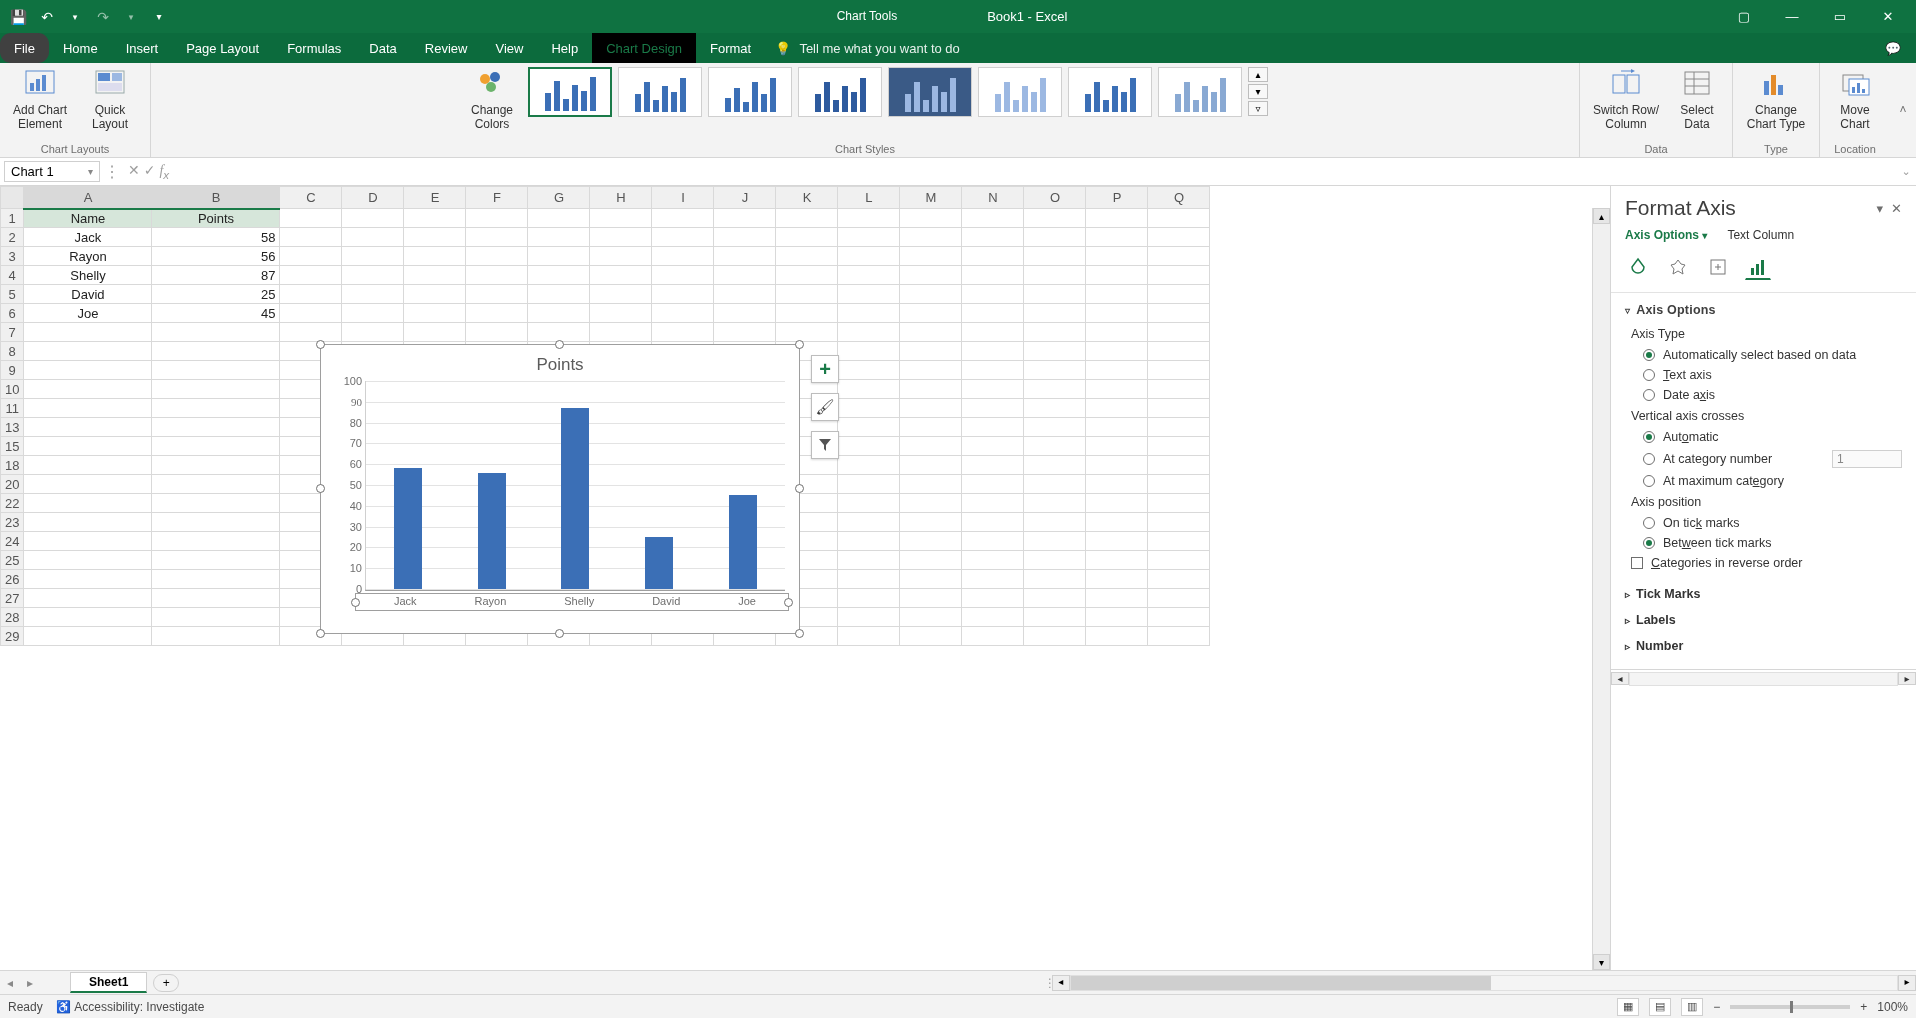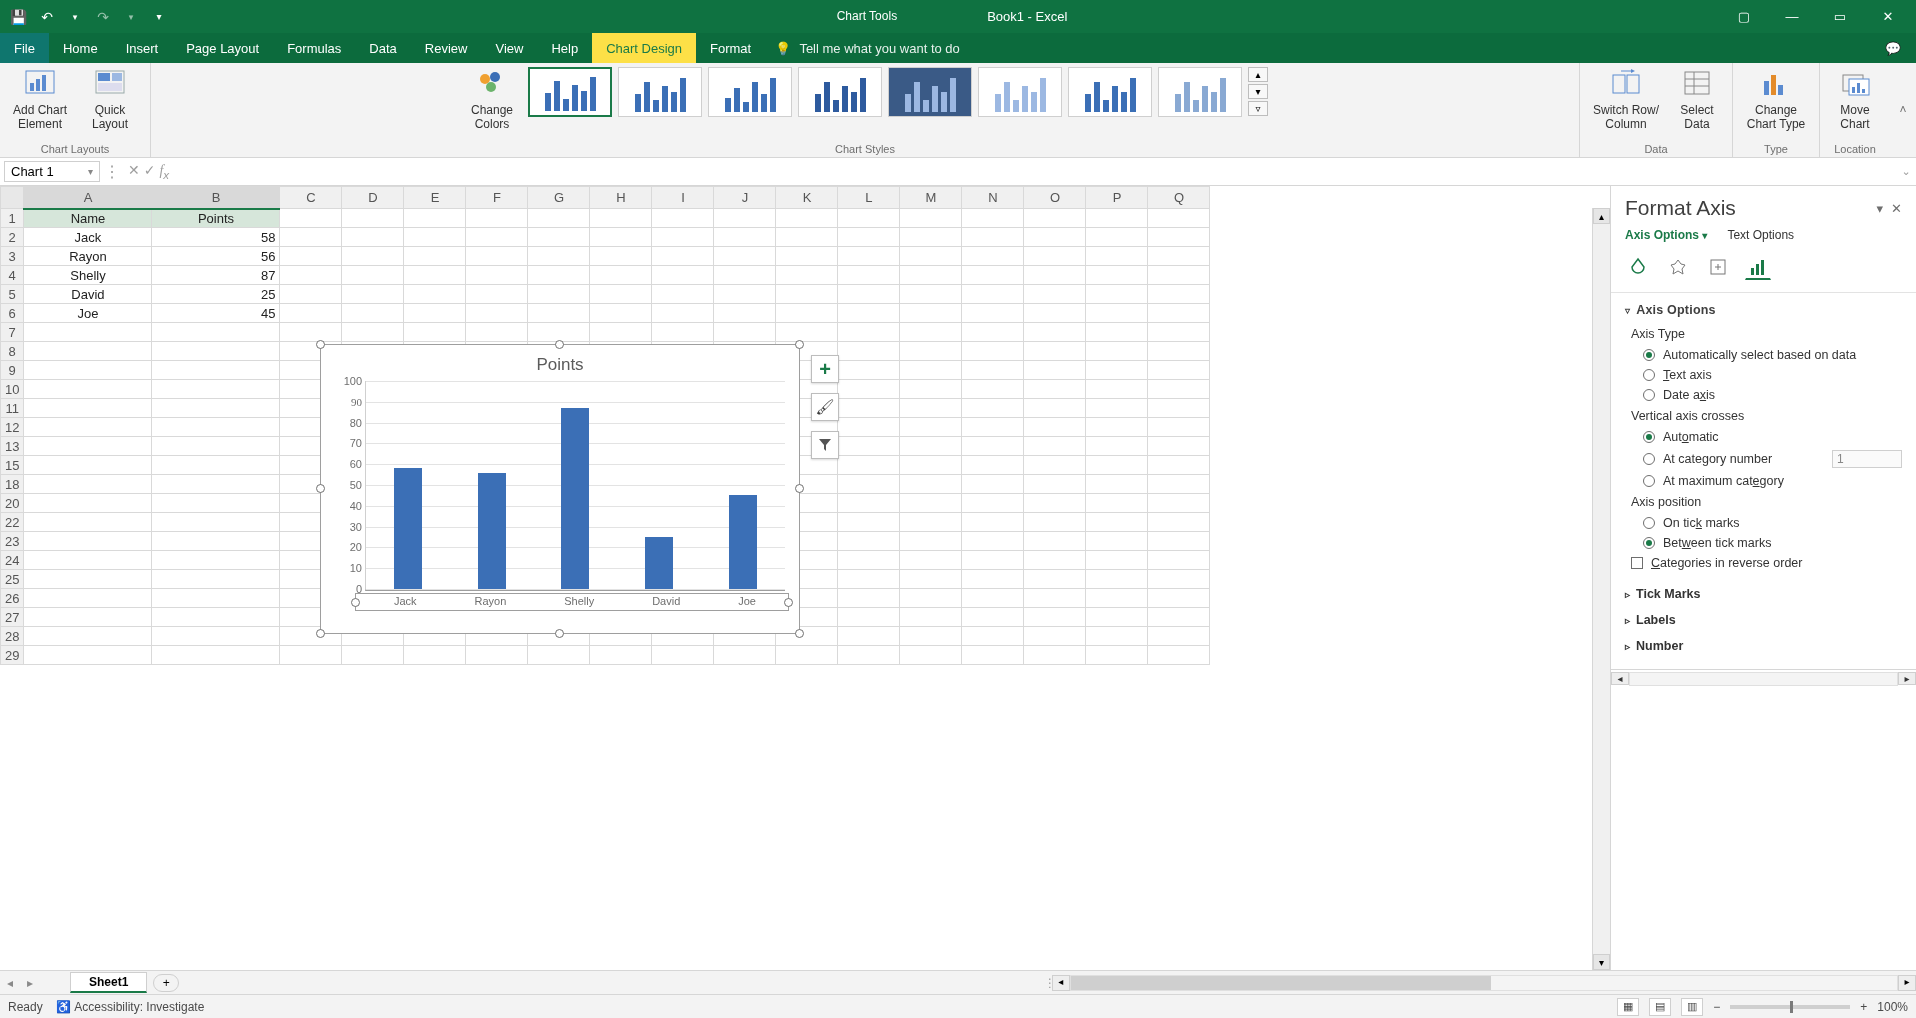--- a/index.html
+++ b/index.html
@@ -11,22 +11,22 @@
 .qat span { display:inline-flex; align-items:center; justify-content:center; width:22px; height:22px; font-size:14px; }
 .titlebar .spacer { flex: 1; }
 .tool-tab { height: 33px; padding: 0 50px; background: #0f7241; display:flex; align-items:center; font-size:12px; border-bottom: 2px solid #0f7241; }
 .doc-title { padding: 0 40px; }
 .win-controls { display:flex; gap:4px; padding: 0 6px; }
 .win-controls span { width: 44px; height: 33px; display:flex; align-items:center; justify-content:center; font-size:13px; }
 
 
 .ribbon-tabs { height: 30px; background: #0c6b3d; display: flex; align-items: stretch; color: #fff; font-size: 13px; }
 .ribbon-tabs .tab { padding: 0 14px; display: flex; align-items:center; cursor:pointer; }
-.ribbon-tabs .tab.file { background: #0f766e; }
-.ribbon-tabs .tab.active { background: #fde047; color: #1a7a48; }
+.ribbon-tabs .tab.file { background: #404040; border-radius: 11px; }
+.ribbon-tabs .tab.active { background: #000000; color: #1a7a48; }
 .ribbon-tabs .tell { display:flex; align-items:center; gap:8px; padding:0 10px; opacity:.9; }
 .ribbon-tabs .rightbox { margin-left:auto; display:flex; align-items:center; padding:0 14px; }
 
 
 .ribbon { height: 95px; background: #f3f3f3; border-bottom: 1px solid #d6d6d6; display:flex; }
 .rgroup { border-right: 1px solid #d6d6d6; display:flex; flex-direction:column; align-items:center; padding: 4px 10px 2px; }
 .rgroup .row { display:flex; gap:10px; align-items:flex-start; flex:1; }
 .rgroup .lbl { font-size: 11px; color: #6e6e6e; padding-top: 2px; }
 .bigbtn { display:flex; flex-direction:column; align-items:center; gap:4px; font-size:12px; color:#333; text-align:center; width: 60px; }
 .bigbtn .ic { width:38px; height:32px; display:flex; align-items:center; justify-content:center; }
@@ -587,40 +587,20 @@
             <td class="colN"></td>
             <td class="colN"></td>
             <td class="colN"></td>
             <td class="colN"></td>
             <td class="colN"></td>
             <td class="colN"></td>
             <td class="colN"></td>
           </tr>
           <tr>
             <th class="rowh">11</th>
-            <td class="colA"></td>
-            <td class="colB"></td>
-            <td class="colN"></td>
-            <td class="colN"></td>
-            <td class="colN"></td>
-            <td class="colN"></td>
-            <td class="colN"></td>
-            <td class="colN"></td>
-            <td class="colN"></td>
-            <td class="colN"></td>
-            <td class="colN"></td>
-            <td class="colN"></td>
-            <td class="colN"></td>
-            <td class="colN"></td>
-            <td class="colN"></td>
-            <td class="colN"></td>
-            <td class="colN"></td>
-          </tr>
-          <tr>
-            <th class="rowh">12</th>
             <td class="colA"></td>
             <td class="colB"></td>
             <td class="colN"></td>
             <td class="colN"></td>
             <td class="colN"></td>
             <td class="colN"></td>
             <td class="colN"></td>
             <td class="colN"></td>
             <td class="colN"></td>
             <td class="colN"></td>
@@ -948,21 +928,21 @@
   </div>
 
   <div class="pane">
     <div class="pane-header">
       <h2>Format Axis</h2>
       <span style="color:#6e6e6e">▾</span>
       <span style="color:#6e6e6e">✕</span>
     </div>
     <div class="pane-sub">
       <span class="ssel"><span>Axis Options</span> <span style="font-size:10px">▾</span></span>
-      <span>Text Options</span>
+      <span>Text Column</span>
     </div>
     <div class="pane-cats">
       <span>
           <svg width="20" height="20">
             <path d="M10 2 L16 10 A6 6 0 1 1 4 10 Z" fill="none" stroke="#1a7a48" stroke-width="1.5"></path>
           </svg>
         </span>
       <span>
           <svg width="20" height="20">
             <path d="M10 3 L13 7 L17 8 L14 12 L15 17 L10 14 L5 17 L6 12 L3 8 L7 7 Z" fill="none" stroke="#777"></path>

